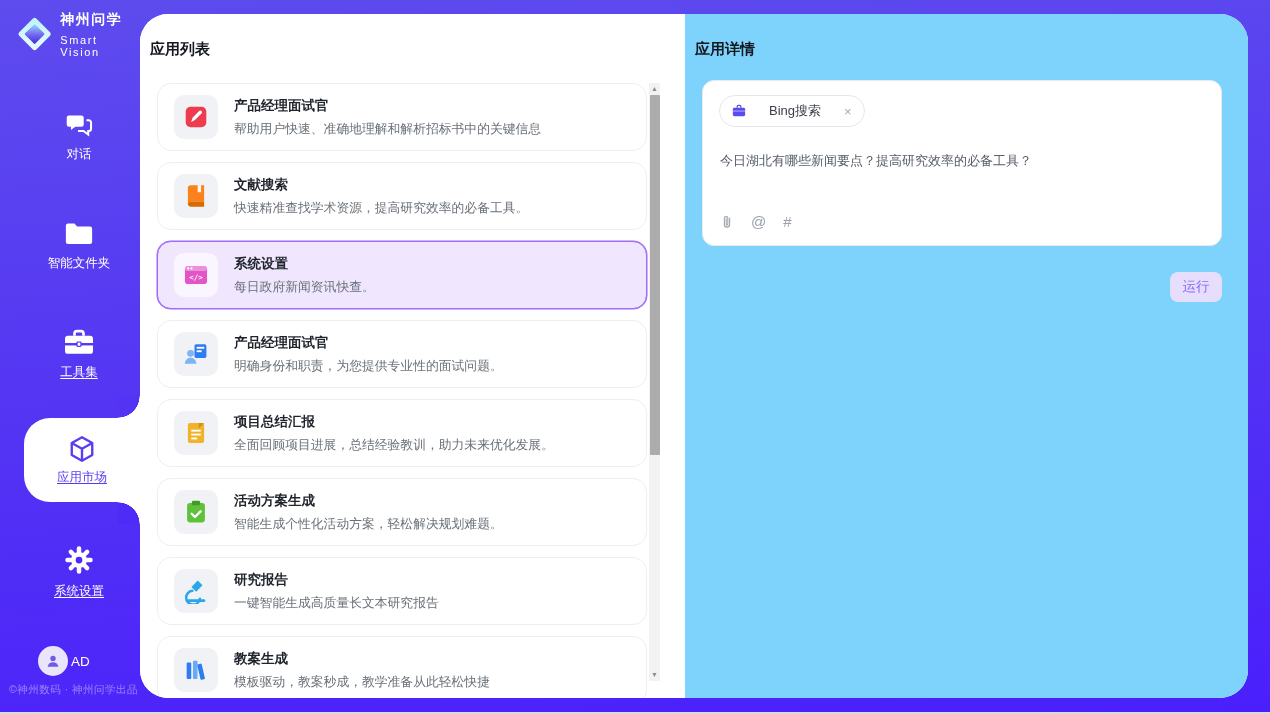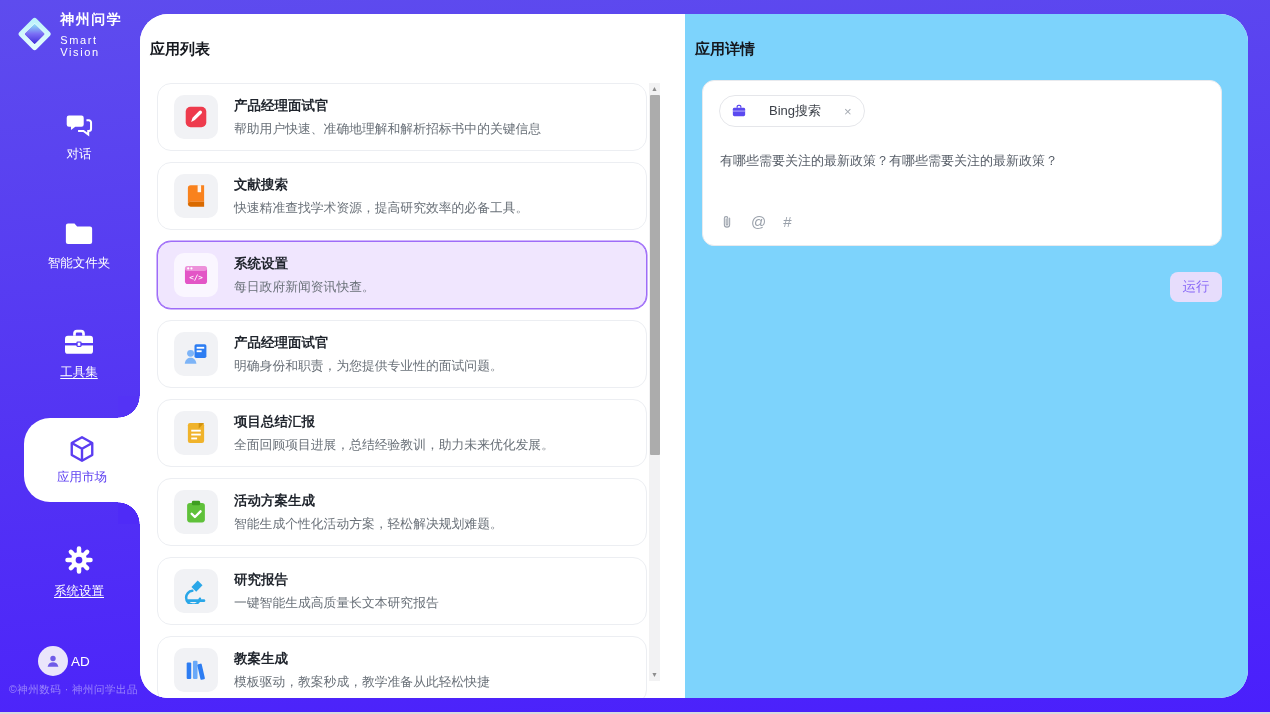--- a/index.html
+++ b/index.html
@@ -12,21 +12,21 @@
   .sidebar{position:absolute;left:0;top:0;width:140px;height:100%;}
   .logo{position:absolute;top:11px;left:16px;display:flex;align-items:center;gap:7px;}
   .logo-cn{color:#fff;font-size:14px;font-weight:bold;letter-spacing:1.5px;line-height:1.2;}
   .logo-en{color:#fff;font-size:11px;letter-spacing:1.6px;margin-top:6px;}
   .nav-item{position:absolute;left:0;width:140px;display:flex;flex-direction:column;align-items:center;gap:8px;
     color:#fff;font-size:12.5px;cursor:pointer;margin-left:9px;}
   .nav-chat{top:112px}.nav-folder{top:221px}.nav-tools{top:329px}.nav-settings{top:545px}
   .underlined .nav-label{text-decoration:underline;text-underline-offset:2px;}
   .active-bubble{position:absolute;left:24px;top:418px;width:116px;height:84px;background:#fff;
     border-radius:26px 0 0 26px;display:flex;flex-direction:column;align-items:center;justify-content:center;gap:5px;cursor:pointer;}
-  .active-bubble .nav-label{color:#5b3df1;font-size:12.5px;text-underline-offset:2px;}
+  .active-bubble .nav-label{color:#5b3df1;font-size:12.5px;text-decoration:underline;text-underline-offset:2px;}
   .fillet{position:absolute;right:0;width:22px;height:22px;}
   .fillet-top{top:396px;background:radial-gradient(circle 22px at 0 0,#5433f5 0 21.3px,#fff 21.8px);}
   .fillet-bottom{top:502px;background:radial-gradient(circle 22px at 0 100%,#4f2bf7 0 21.3px,#fff 21.8px);}
   .user-row{position:absolute;left:38px;top:646px;display:flex;align-items:center;gap:3px;cursor:pointer;}
   .avatar{width:30px;height:30px;border-radius:50%;background:#eae5fb;display:flex;align-items:center;justify-content:center;}
   .user-name{color:#fff;font-size:13.5px;}
   .side-footer{position:absolute;left:9px;top:683px;color:rgba(255,255,255,.42);font-size:10.5px;letter-spacing:.5px;white-space:nowrap;}
 
   
   .main-card{position:absolute;left:140px;top:14px;width:1108px;height:684px;background:#fff;
@@ -282,21 +282,21 @@
         <div class="tag">
           <svg width="16" height="16" viewBox="0 0 24 24">
             <path d="M9.2 7V5.6a2.1 2.1 0 012.1-2.1h1.4a2.1 2.1 0 012.1 2.1V7" fill="none" stroke="#5b4af0" stroke-width="1.9"></path>
             <rect x="2.8" y="7" width="18.4" height="13" rx="2.2" fill="#5b4af0"></rect>
             <path d="M2.8 12.1h18.4" stroke="#cdc6fb" stroke-width="1.2"></path>
           </svg>
           <span class="tag-label">Bing搜索</span>
           <span class="tag-close">×</span>
         </div>
 
-        <div class="prompt" role="textbox">有哪些需要关注的最新政策？有哪些需要关注的最新政策？</div>
+        <div class="prompt" role="textbox">今日湖北有哪些新闻要点？提高研究效率的必备工具？</div>
 
         <div class="compose-icons">
           <span class="ci">
             <svg width="14" height="16" viewBox="0 0 20 22">
               <path d="M13.8 5.2v9.3a3.8 3.8 0 01-7.6 0V5.8a2.5 2.5 0 015 0v8.4a1.2 1.2 0 01-2.4 0V6.4" fill="none" stroke="#9aa1ab" stroke-width="1.5" stroke-linecap="round"></path>
             </svg>
           </span>
           <span class="ci ci-text">@</span>
           <span class="ci ci-text">#</span>
         </div>

